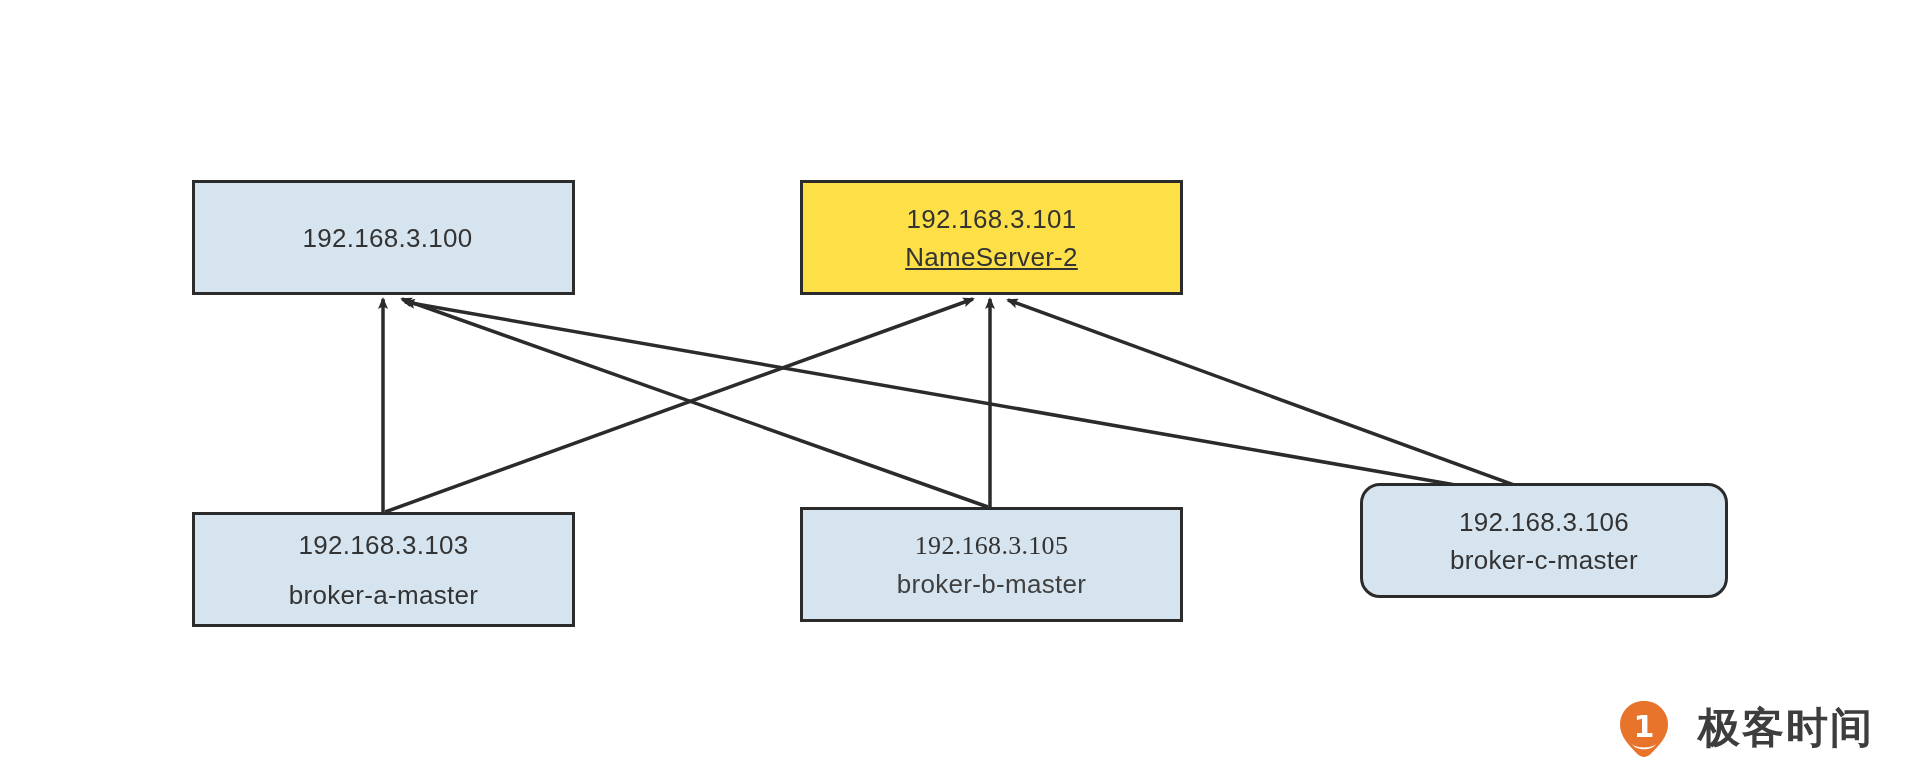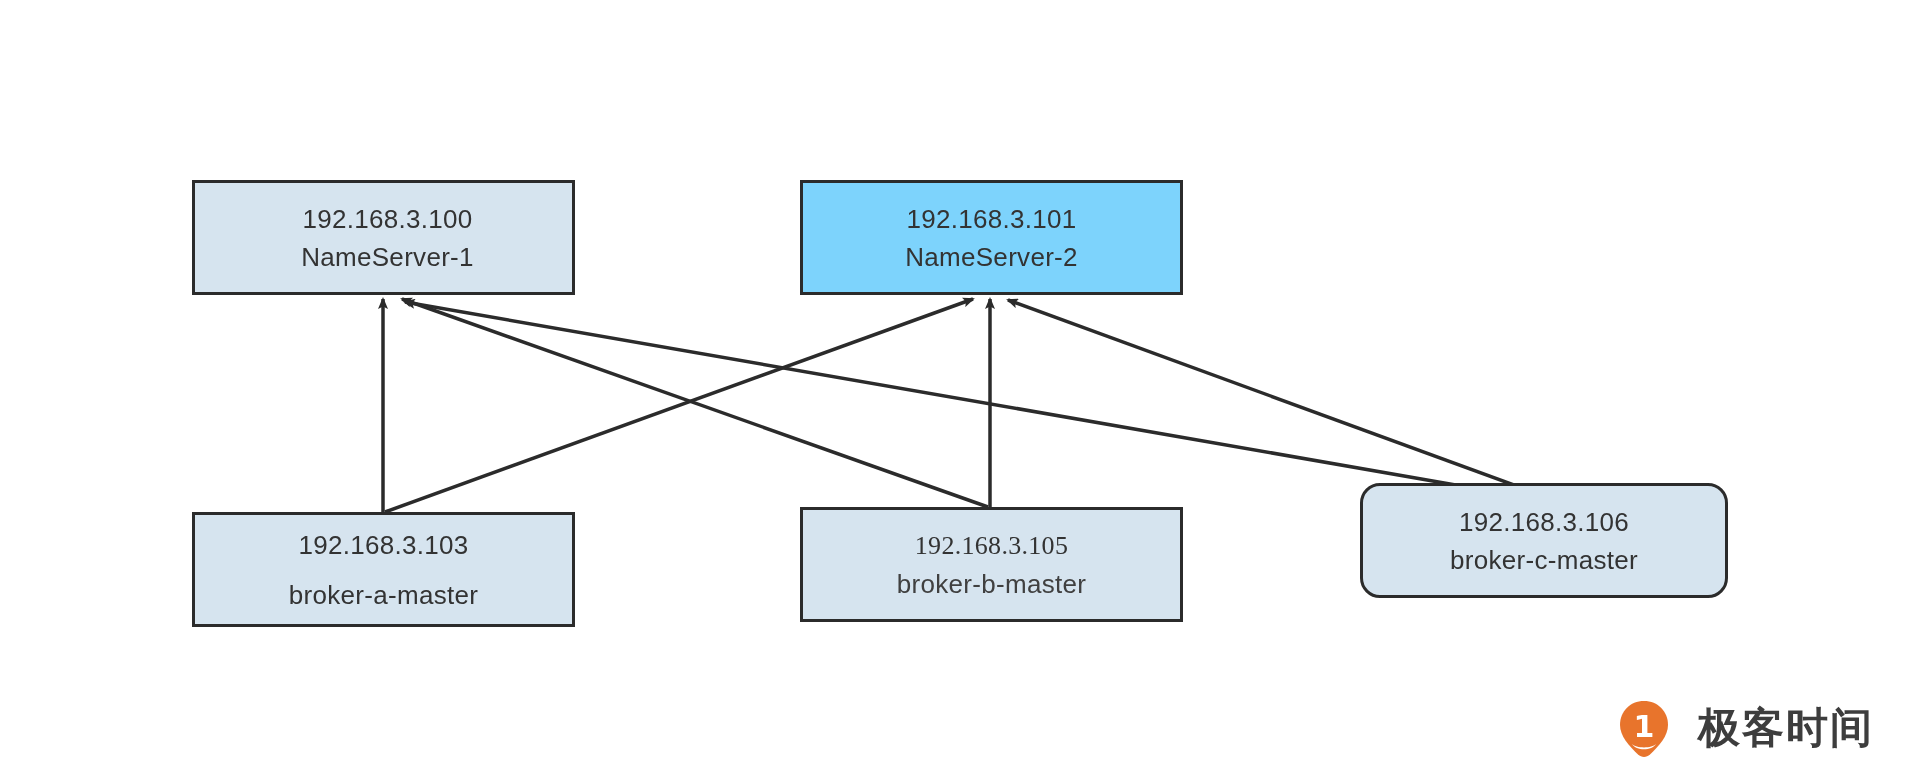--- a/index.html
+++ b/index.html
@@ -83,26 +83,25 @@
         <line x1="385" y1="512" x2="973" y2="299" marker-end="url(#arrowhead)"></line>
         <line x1="988" y1="507" x2="402" y2="299" marker-end="url(#arrowhead)"></line>
         <line x1="990" y1="507" x2="990" y2="299" marker-end="url(#arrowhead)"></line>
         <line x1="1588" y1="508" x2="405" y2="302" marker-end="url(#arrowhead)"></line>
         <line x1="1588" y1="512" x2="1008" y2="300" marker-end="url(#arrowhead)"></line>
       </g>
   </svg>
 
   <div class="node-box" id="node-nameserver-1" style="left: 192px; top: 180px; width: 383px; height: 115px; background: rgb(214, 228, 239); border-color: rgb(43, 43, 43); padding-left: 8px;">
     <span class="node-line" style="color: rgb(51, 51, 51);">192.168.3.100</span>
-    <span class="node-line" style="color: rgb(51, 51, 51);">NameServer-1</span>
   </div>
 
-  <div class="node-box" id="node-nameserver-2" style="left: 800px; top: 180px; width: 383px; height: 115px; background: #7dd3fc; border-color: rgb(43, 43, 43);">
+  <div class="node-box" id="node-nameserver-2" style="left: 800px; top: 180px; width: 383px; height: 115px; background: #fde047; border-color: rgb(43, 43, 43);">
     <span class="node-line" style="color: rgb(51, 51, 51);">192.168.3.101</span>
-    <span class="node-line" style="color: rgb(51, 51, 51);">NameServer-2</span>
+    <span class="node-line" style="color: rgb(51, 51, 51); text-decoration: underline;">NameServer-2</span>
   </div>
 
   <div class="node-box" id="node-broker-a" style="left: 192px; top: 512px; width: 383px; height: 115px; background: rgb(214, 228, 239); border-color: rgb(43, 43, 43);">
     <span class="node-line" style="color: rgb(51, 51, 51);">192.168.3.103</span>
     <span class="node-line" style="color: rgb(51, 51, 51); margin-top: 12px;">broker-a-master</span>
   </div>
 
   <div class="node-box" id="node-broker-b" style="left: 800px; top: 507px; width: 383px; height: 115px; background: rgb(214, 228, 239); border-color: rgb(43, 43, 43);">
     <span class="node-line" style="color: rgb(51, 51, 51); font-family: Liberation Serif, serif;">192.168.3.105</span>
     <span class="node-line" style="color: #404040;">broker-b-master</span>

